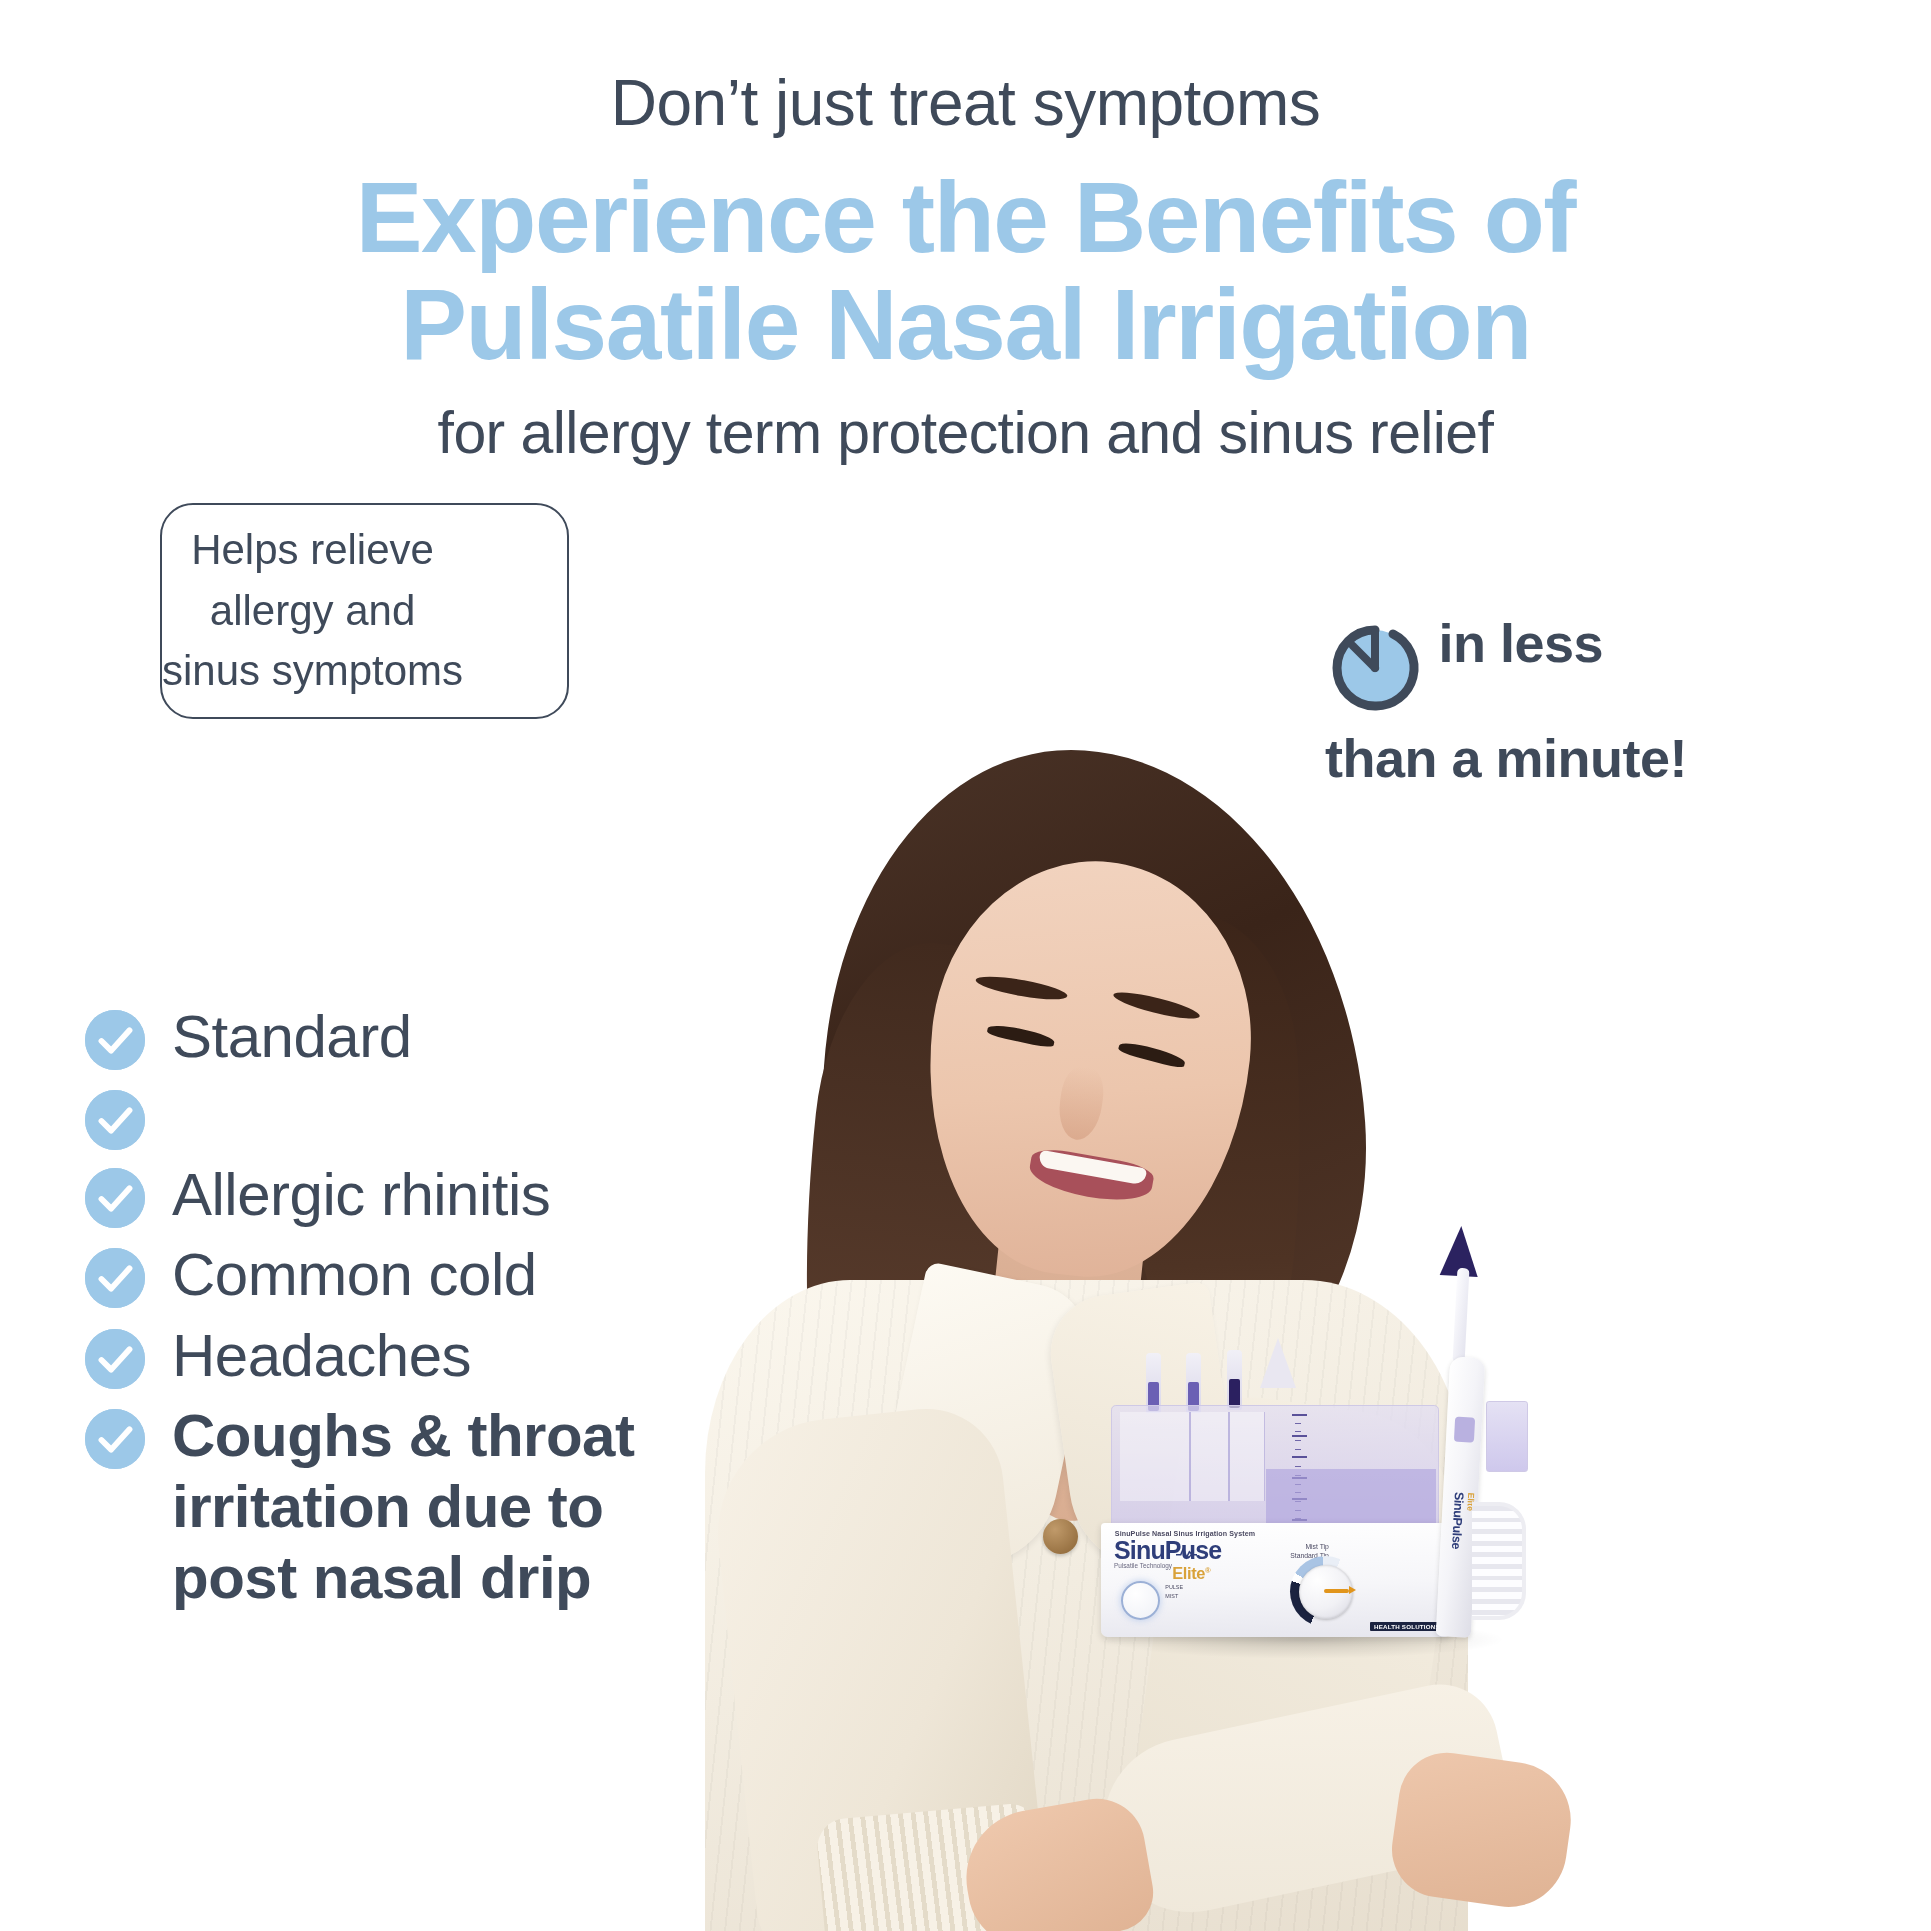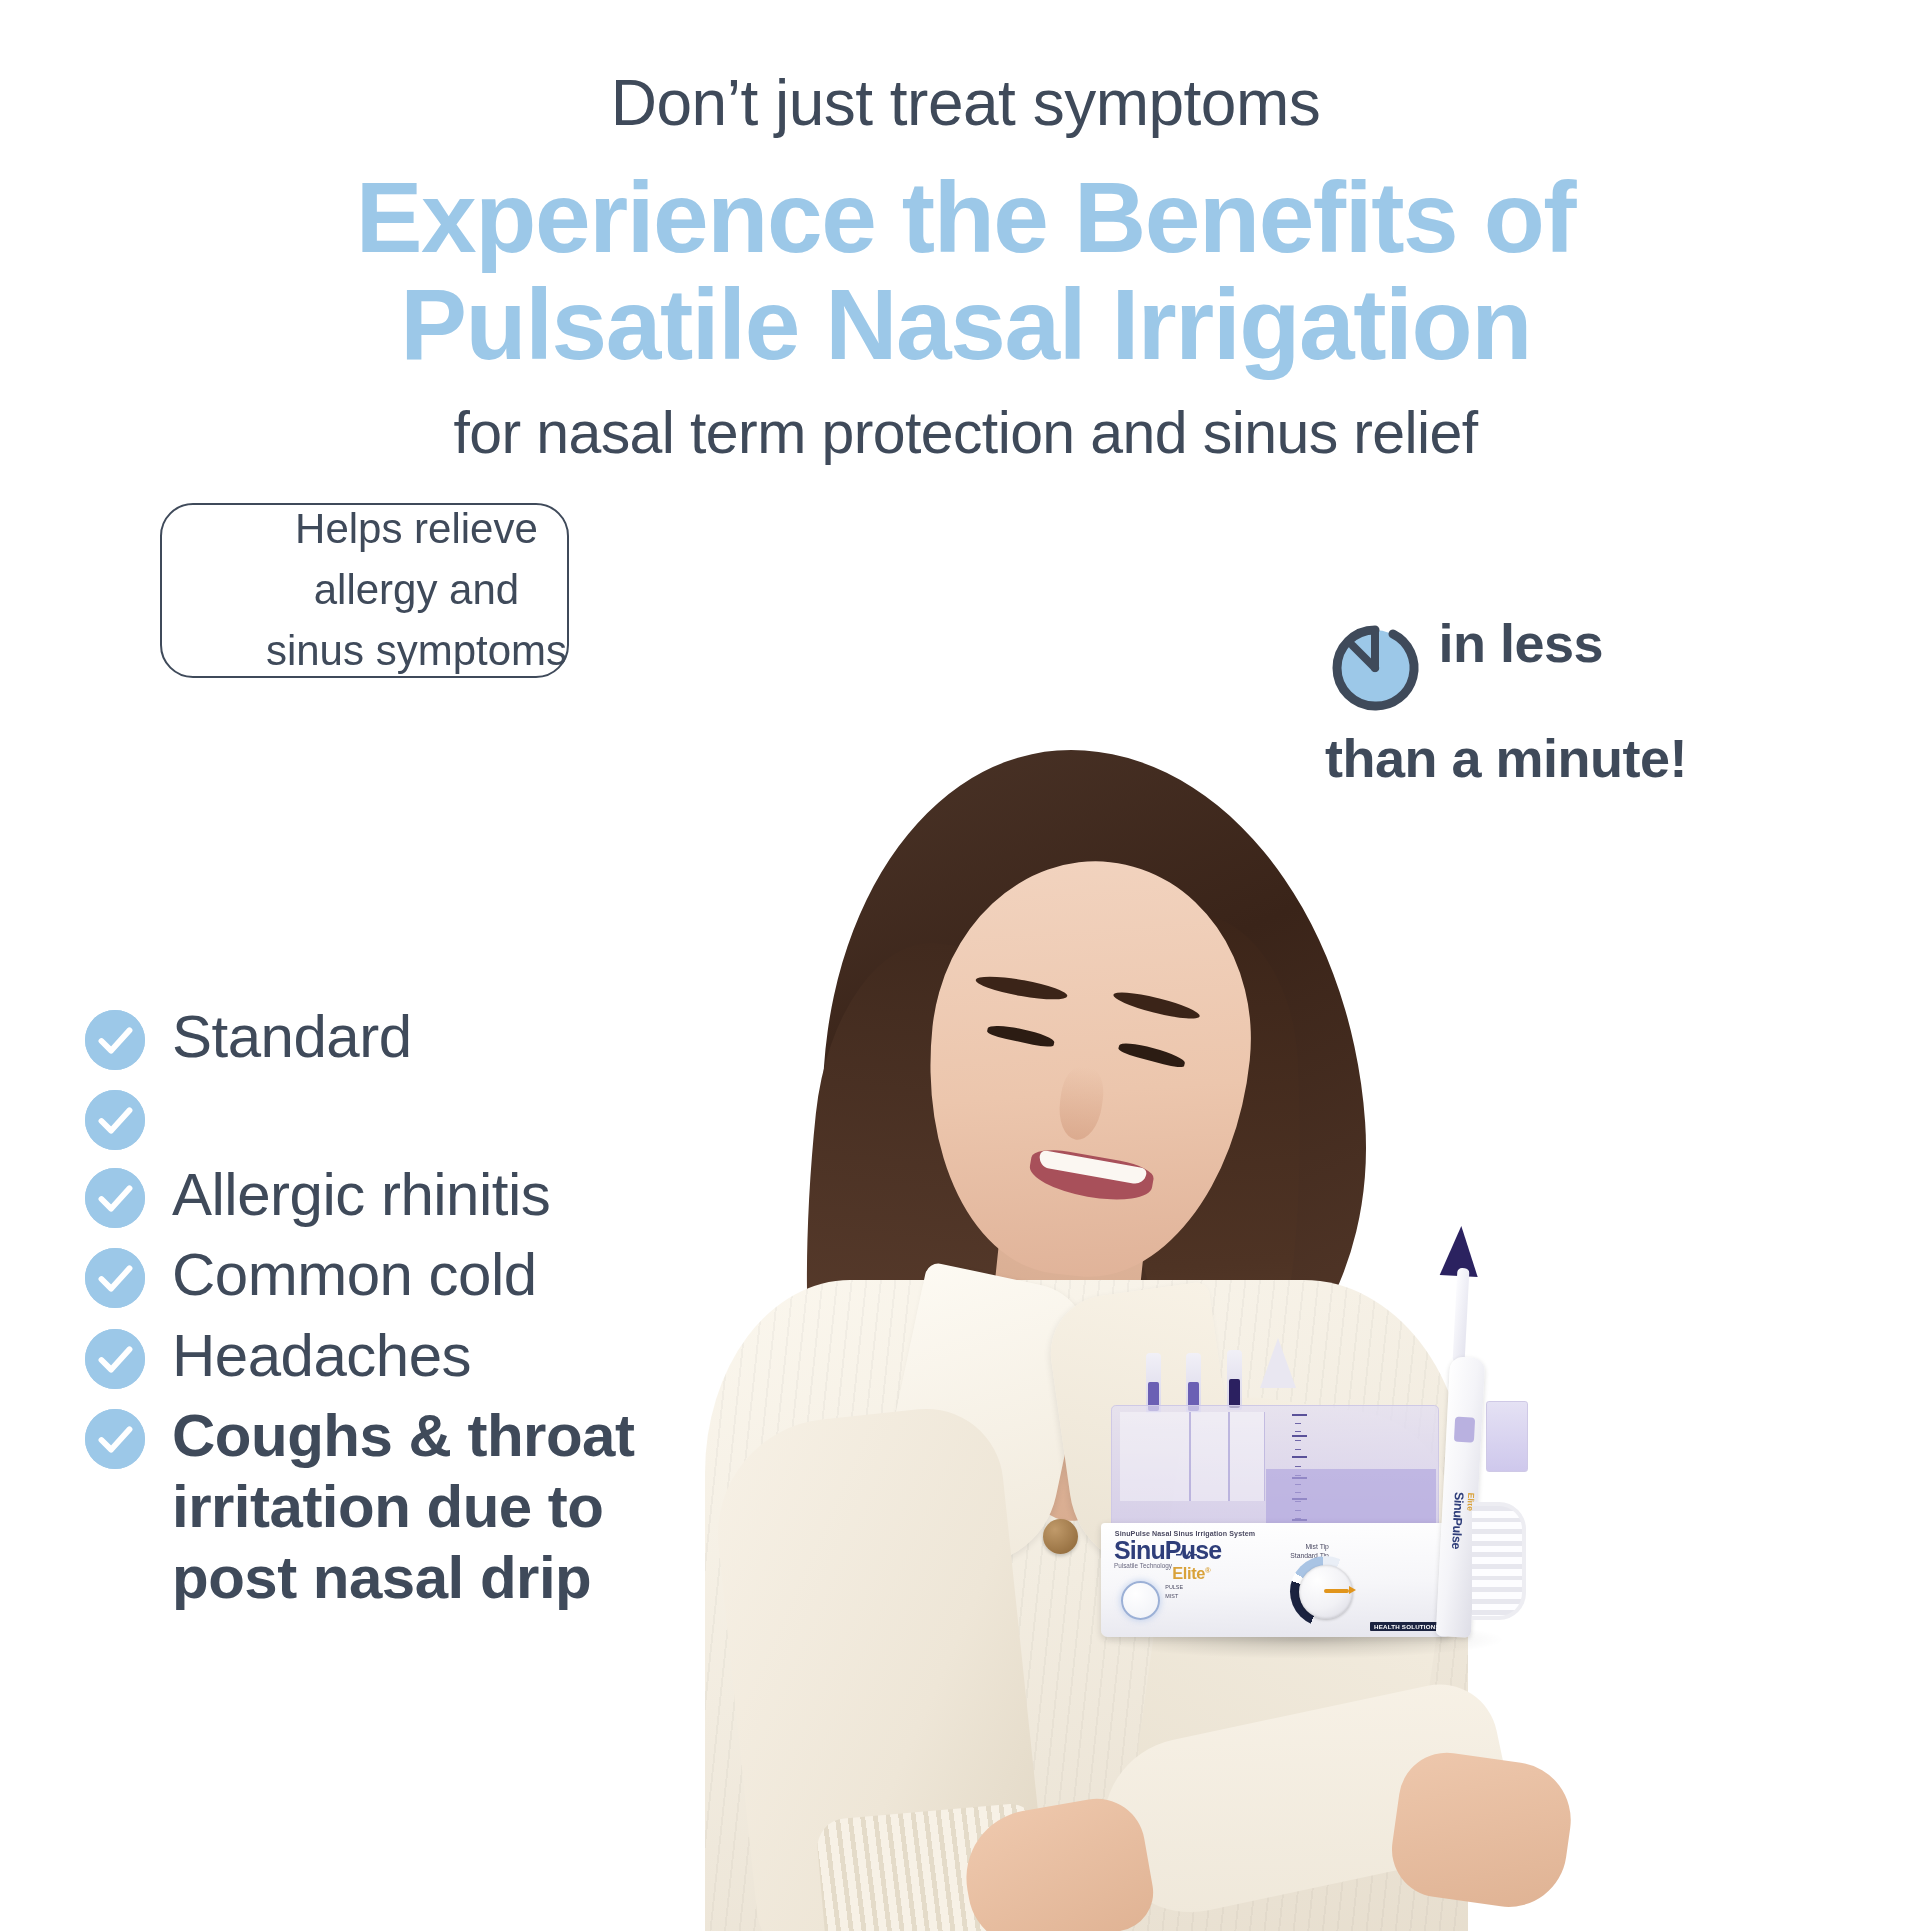--- a/index.html
+++ b/index.html
@@ -56,27 +56,27 @@
     font-weight: 400;
     letter-spacing: -0.6px;
   }
 
   
   .callout-box {
     position: absolute;
     left: 160px;
     top: 478px;
     width: 409px;
-    height: 175px;
+    height: 216px;
     border: 2.9px solid #3f4a5a;
     border-radius: 33px;
     background: #ffffff;
     display: flex;
     align-items: center;
-    justify-content: flex-end;
+    justify-content: flex-start;
   }
   .callout-text {
     font-size: 42px;
     line-height: 1.45;
     color: #3f4a5a;
     text-align: center;
     font-weight: 400;
   }
   .callout-text .cline { display: block; }
 
@@ -748,21 +748,21 @@
 <body>
 
 <div id="poster">
 
   <div class="headline-block">
     <div class="eyebrow">Don’t just treat symptoms</div>
     <div class="main-title">
       <span class="tline">Experience the Benefits of</span>
       <span class="tline">Pulsatile Nasal Irrigation</span>
     </div>
-    <div class="sub-tagline">for nasal term protection and sinus relief</div>
+    <div class="sub-tagline">for allergy term protection and sinus relief</div>
   </div>
 
   <div class="callout-box">
     <div class="callout-text">
       <span class="cline">Helps relieve</span>
       <span class="cline">allergy and</span>
       <span class="cline">sinus symptoms</span>
     </div>
   </div>
 

